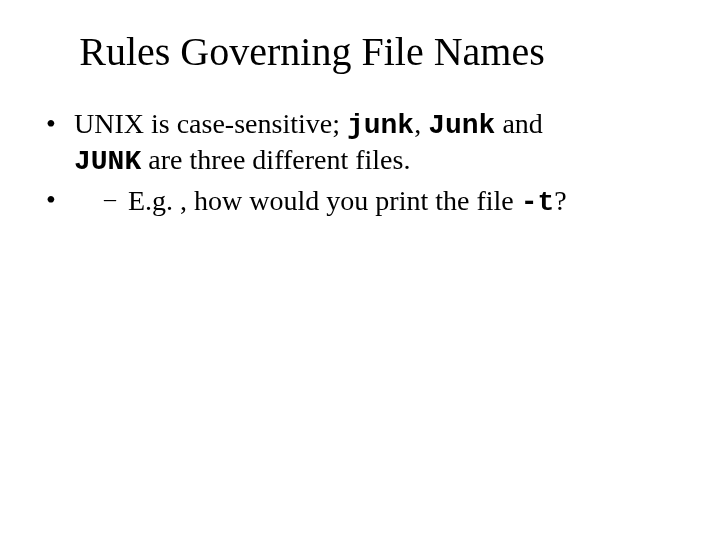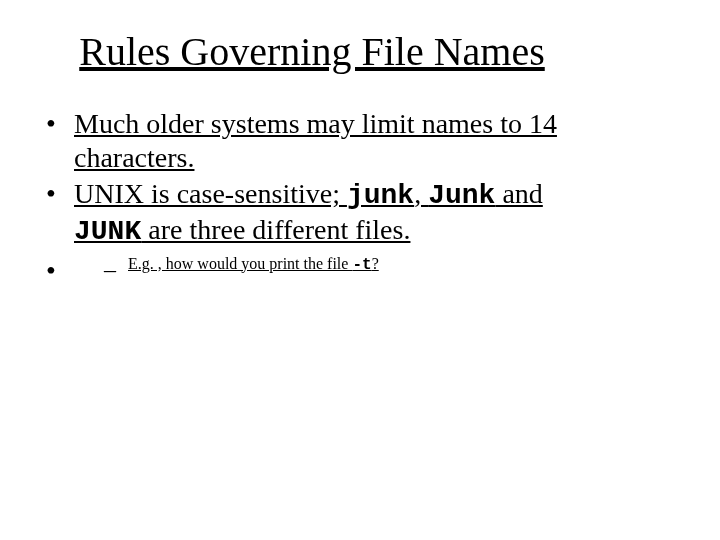--- a/index.html
+++ b/index.html
@@ -9,21 +9,20 @@
     height: 540px;
     background: #ffffff;
     font-family: "Times New Roman", Times, serif;
     color: #000;
   }
   .slide {
     box-sizing: border-box;
     width: 624px;
     height: 540px;
     padding: 20px 30px 20px 30px;
-    text-decoration: underline;
   }
   .title {
     text-align: center;
     font-size: 40px;
     font-weight: 400;
     margin: 8px 0 32px 0;
   }
   ul.level1 {
     list-style: none;
     padding: 0;
@@ -44,21 +43,21 @@
     font-size: 28px;
   }
   ul.level2 {
     list-style: none;
     padding: 0;
     margin: 4px 0 0 30px;
   }
   ul.level2 > li {
     position: relative;
     padding-left: 24px;
-    font-size: 16px;
+    font-size: 28px;
     line-height: 1.25;
   }
   ul.level2 > li::before {
     content: "–";
     position: absolute;
     left: 0;
     top: 0;
     font-size: 24px;
   }
   .mono {
@@ -67,23 +66,20 @@
   }
 </style>
 </head>
 <body>
 
 <div class="slide">
   <h1 class="title">Rules Governing File Names</h1>
 
   <ul class="level1">
 
-    <li>
-      <span>Much older systems may limit names to 14 characters.</span>
-    </li>
 
     <li>
       <span>UNIX is case-sensitive; </span><span class="mono">junk</span><span>, </span><span class="mono">Junk</span><span> and </span><span class="mono">JUNK</span><span> are three different files.</span>
     </li>
 
     <li>
 
       <ul class="level2">
         <li>
           <span>E.g. , how would you print the file </span><span class="mono">-t</span><span>?</span>

